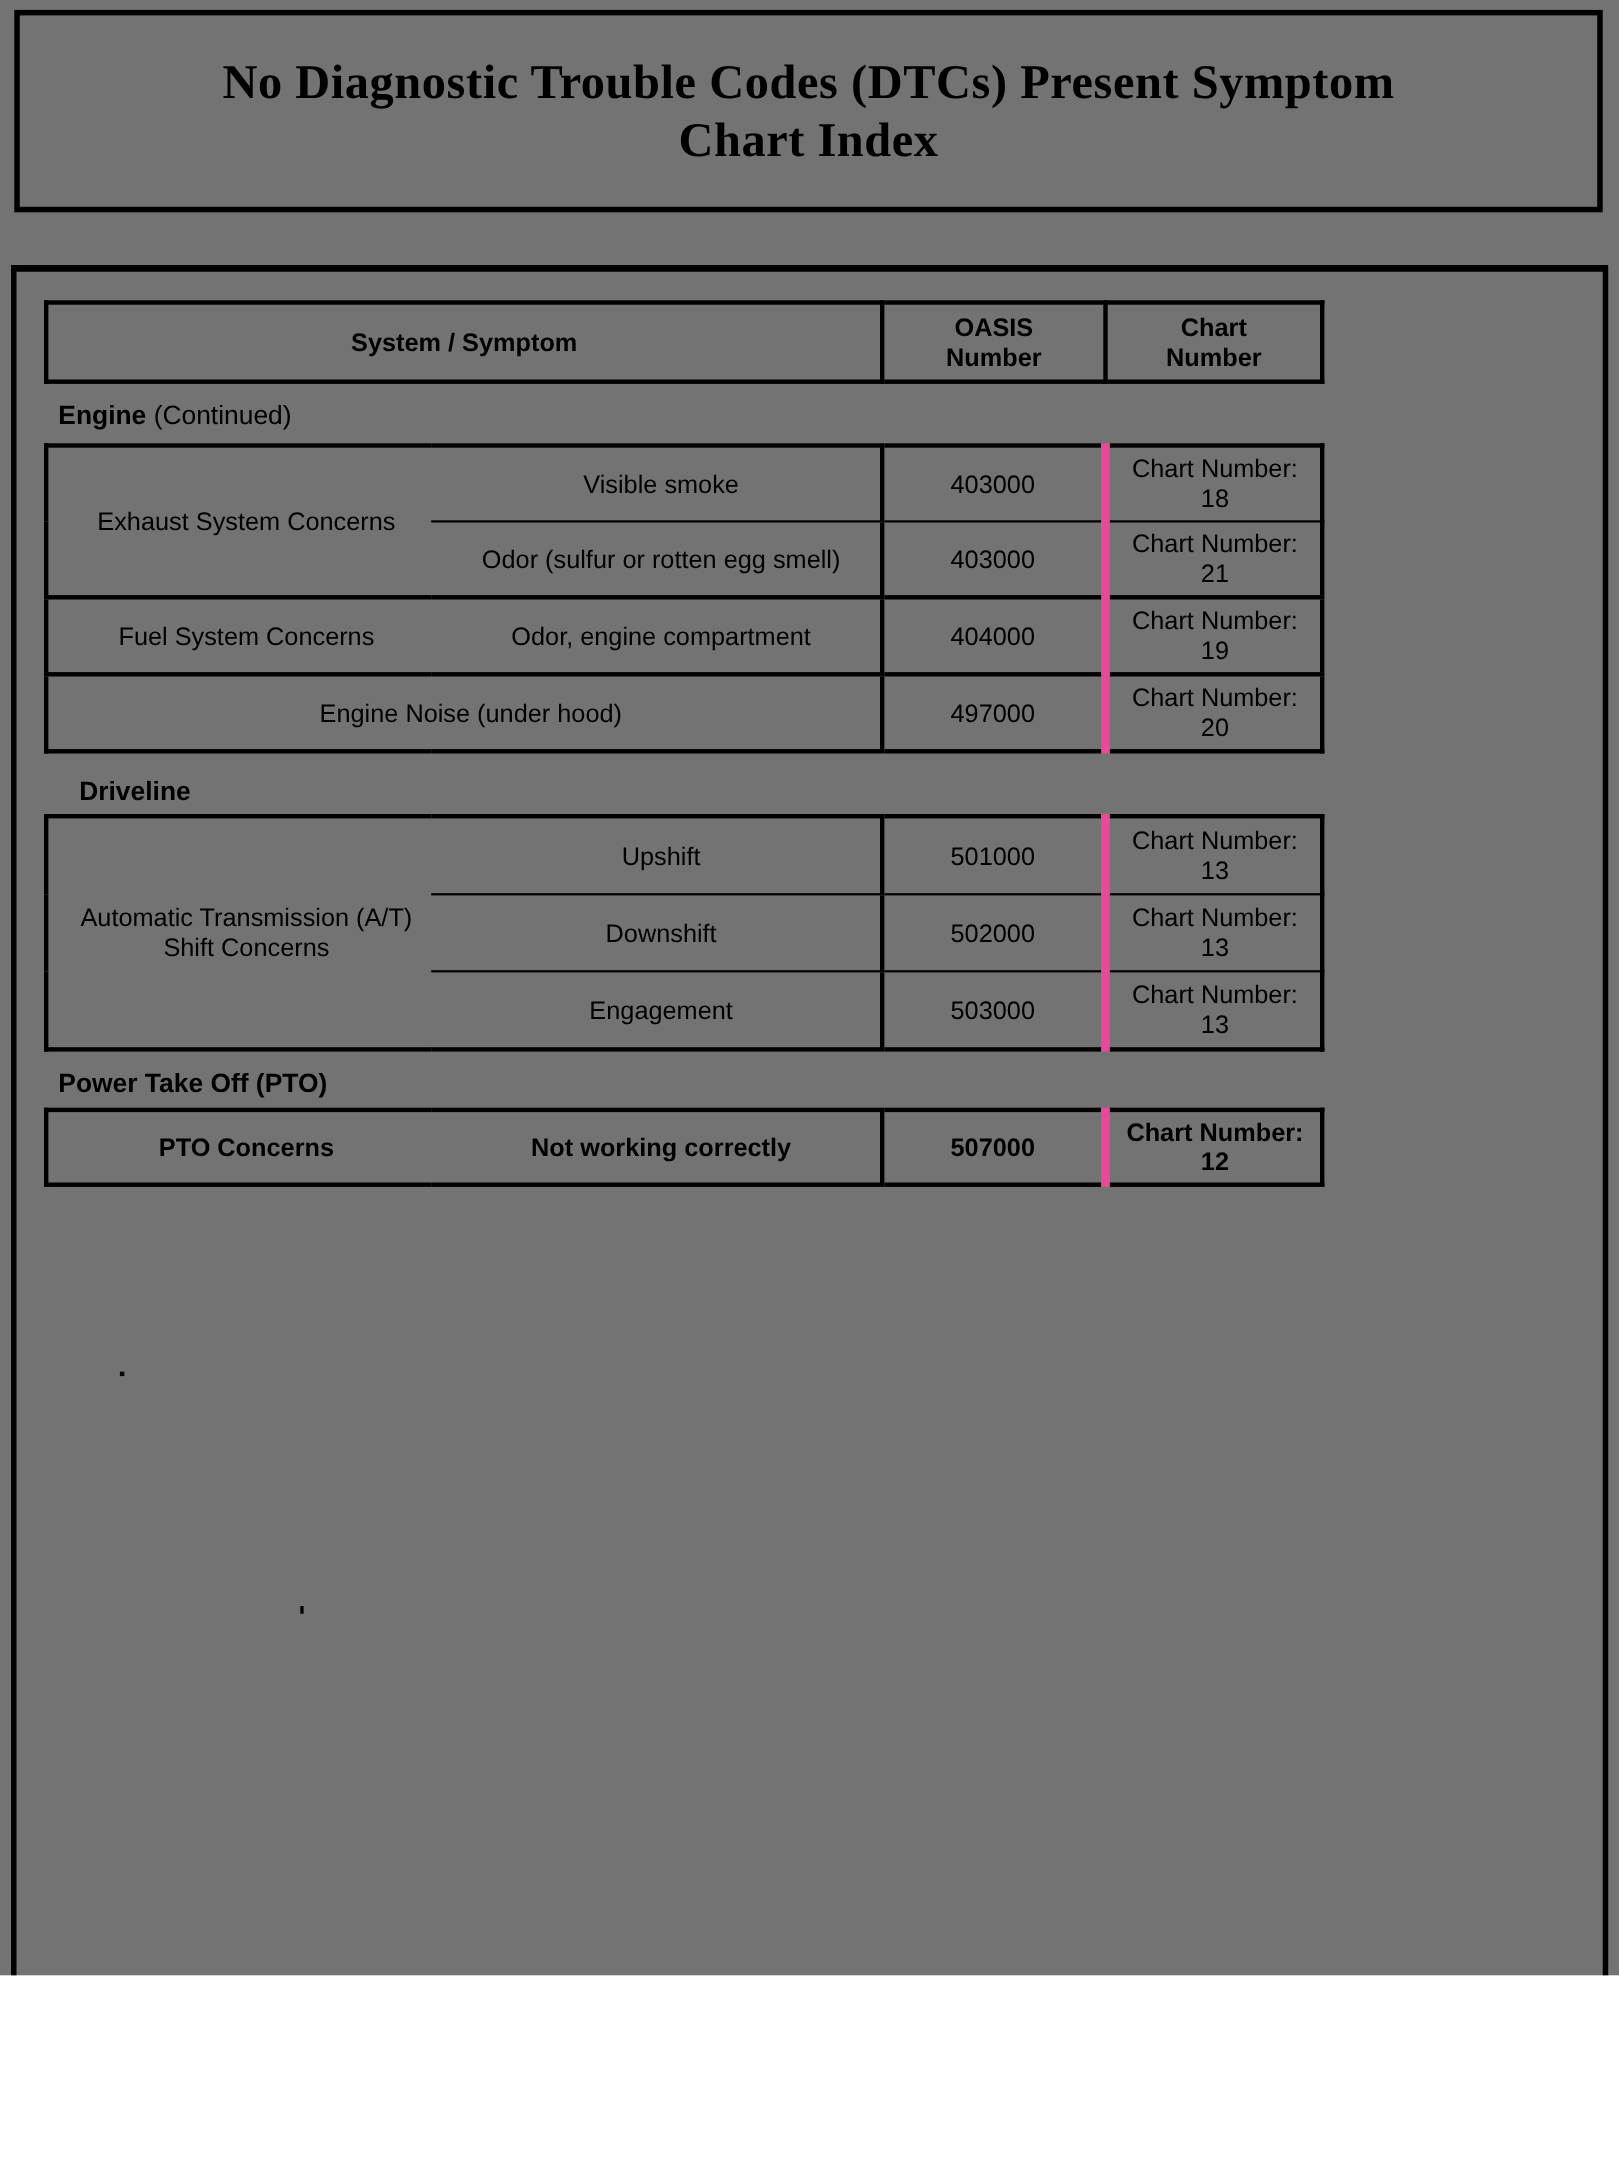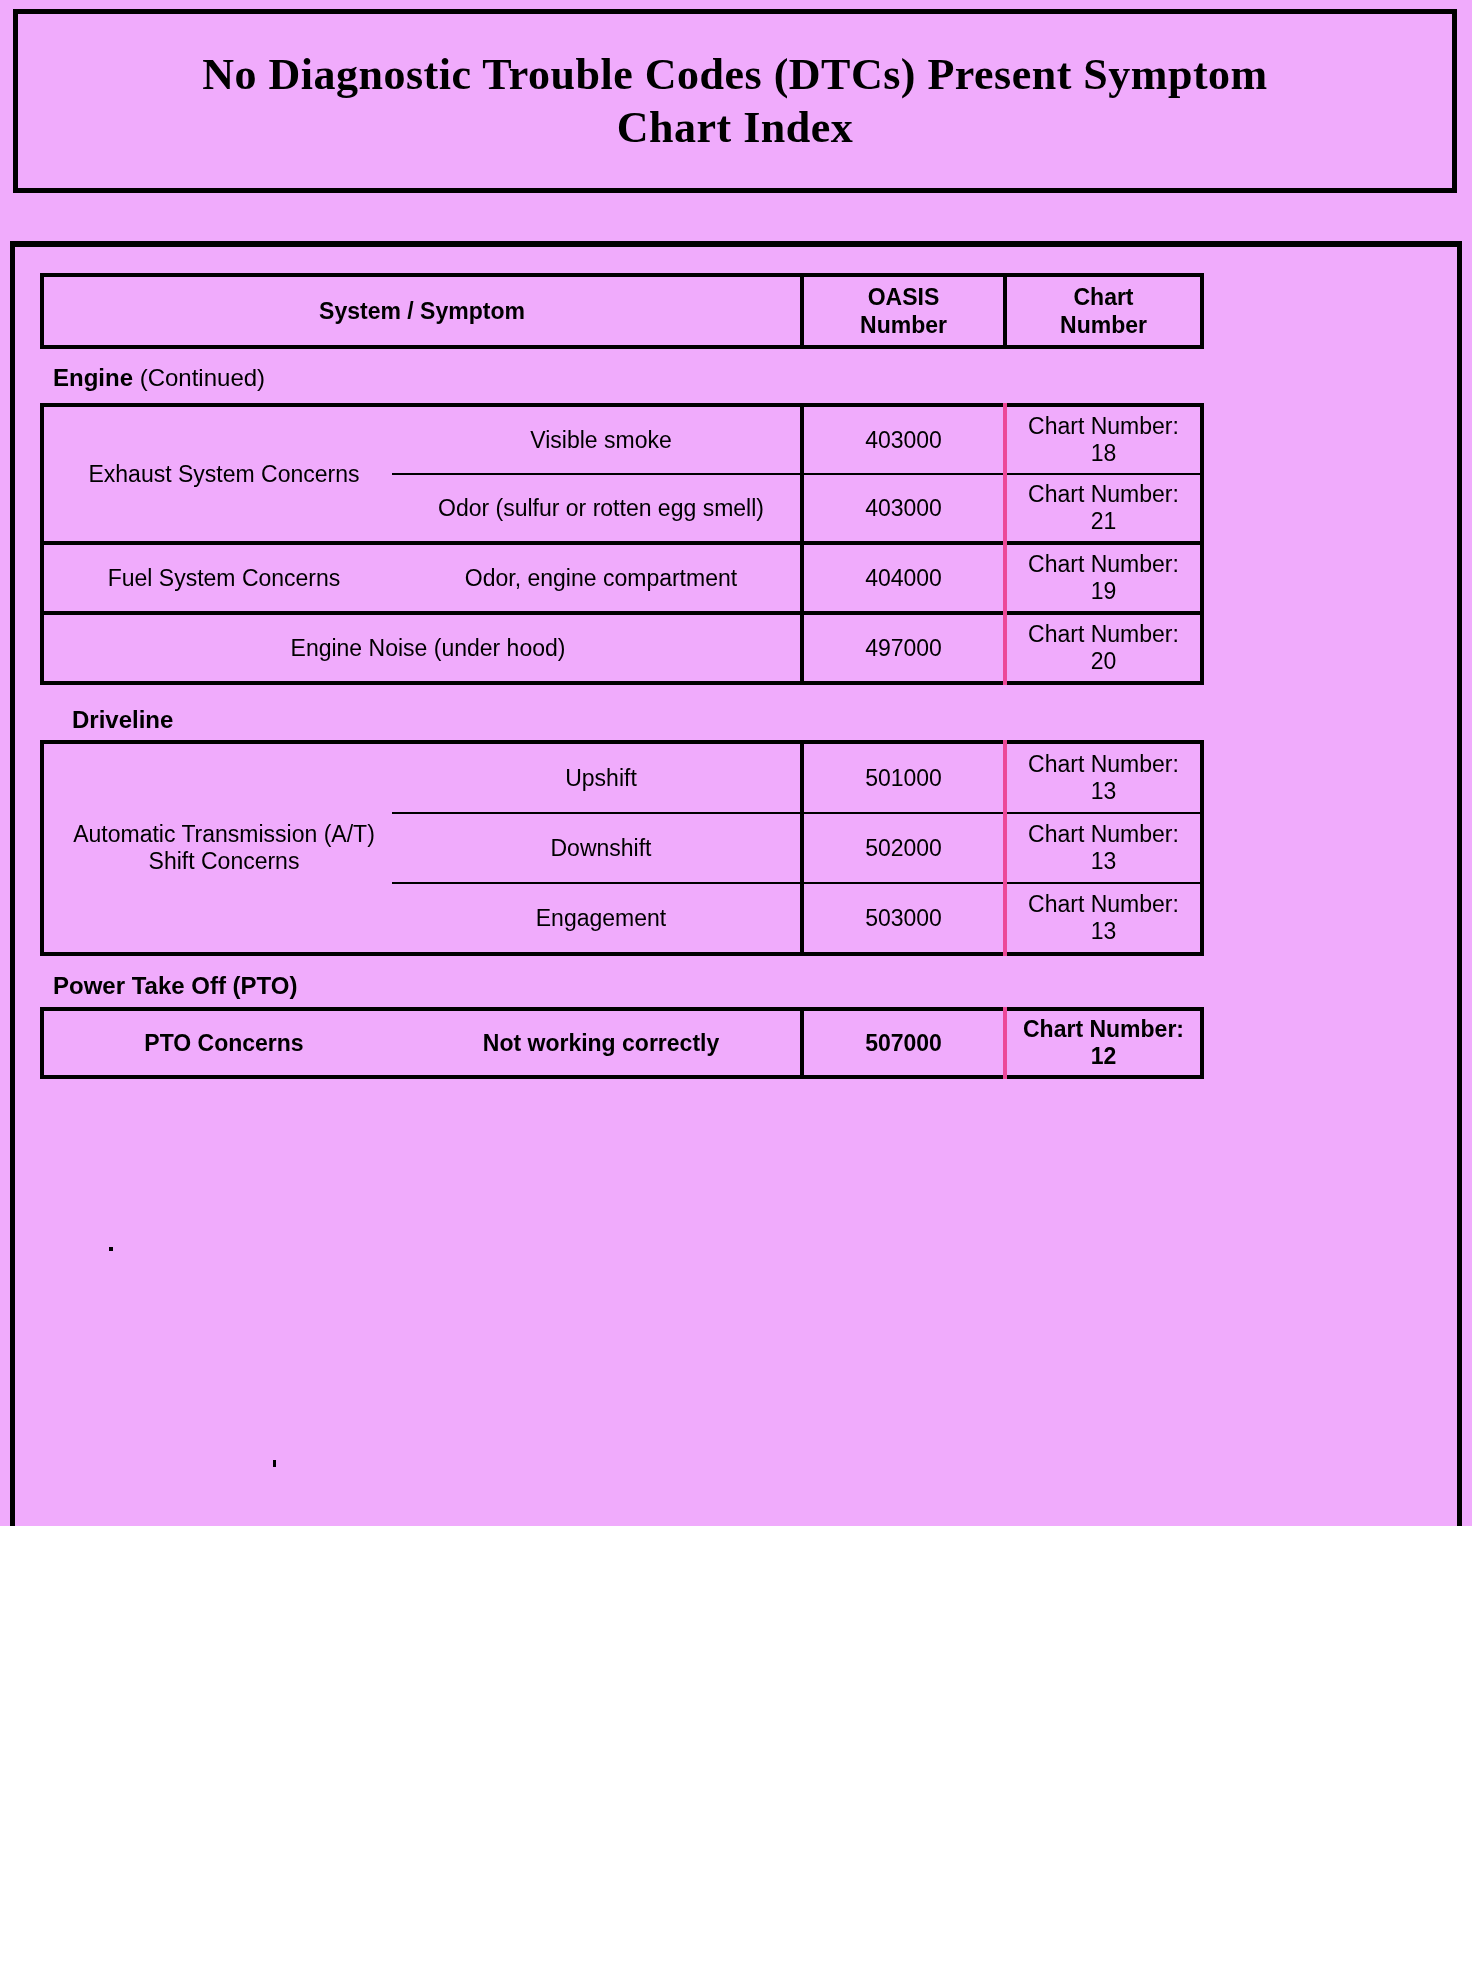--- a/index.html
+++ b/index.html
@@ -3,22 +3,22 @@
 <meta charset="utf-8">
 <style>
   html, body {
     margin: 0;
     padding: 0;
     background: #ffffff;
   }
   .page {
     position: relative;
     width: 1472px;
-    height: 1526px;
-    background: #f0abfc;
+    height: 1796px;
+    background: #737373;
     color: #000000;
     font-family: "Liberation Sans", sans-serif;
     overflow: hidden;
   }
 
   
   .title-box {
     position: absolute;
     left: 13px;
     top: 9px;
@@ -80,21 +80,21 @@
     border: 4px solid #000;
   }
   .body-table td { height: 66px; }
   .body-table td.sys  { padding-left: 12px; }
   .body-table td.sym  { padding-left: 10px; }
   .body-table td.oasis {
     border-left: 4px solid #000;
     text-align: center;
   }
   .body-table td.chart {
-    border-left: 4px solid #ec4899;
+    border-left: 8px solid #ec4899;
     text-align: center;
     line-height: 27px;
   }
   .body-table tr.gstart > td { border-top: 4px solid #000; }
   .body-table tr.inner  > td { border-top: 2px solid #000; }
 
   .drv-table td { height: 68px; }
   .pto-table td { height: 64px; }
 
   

